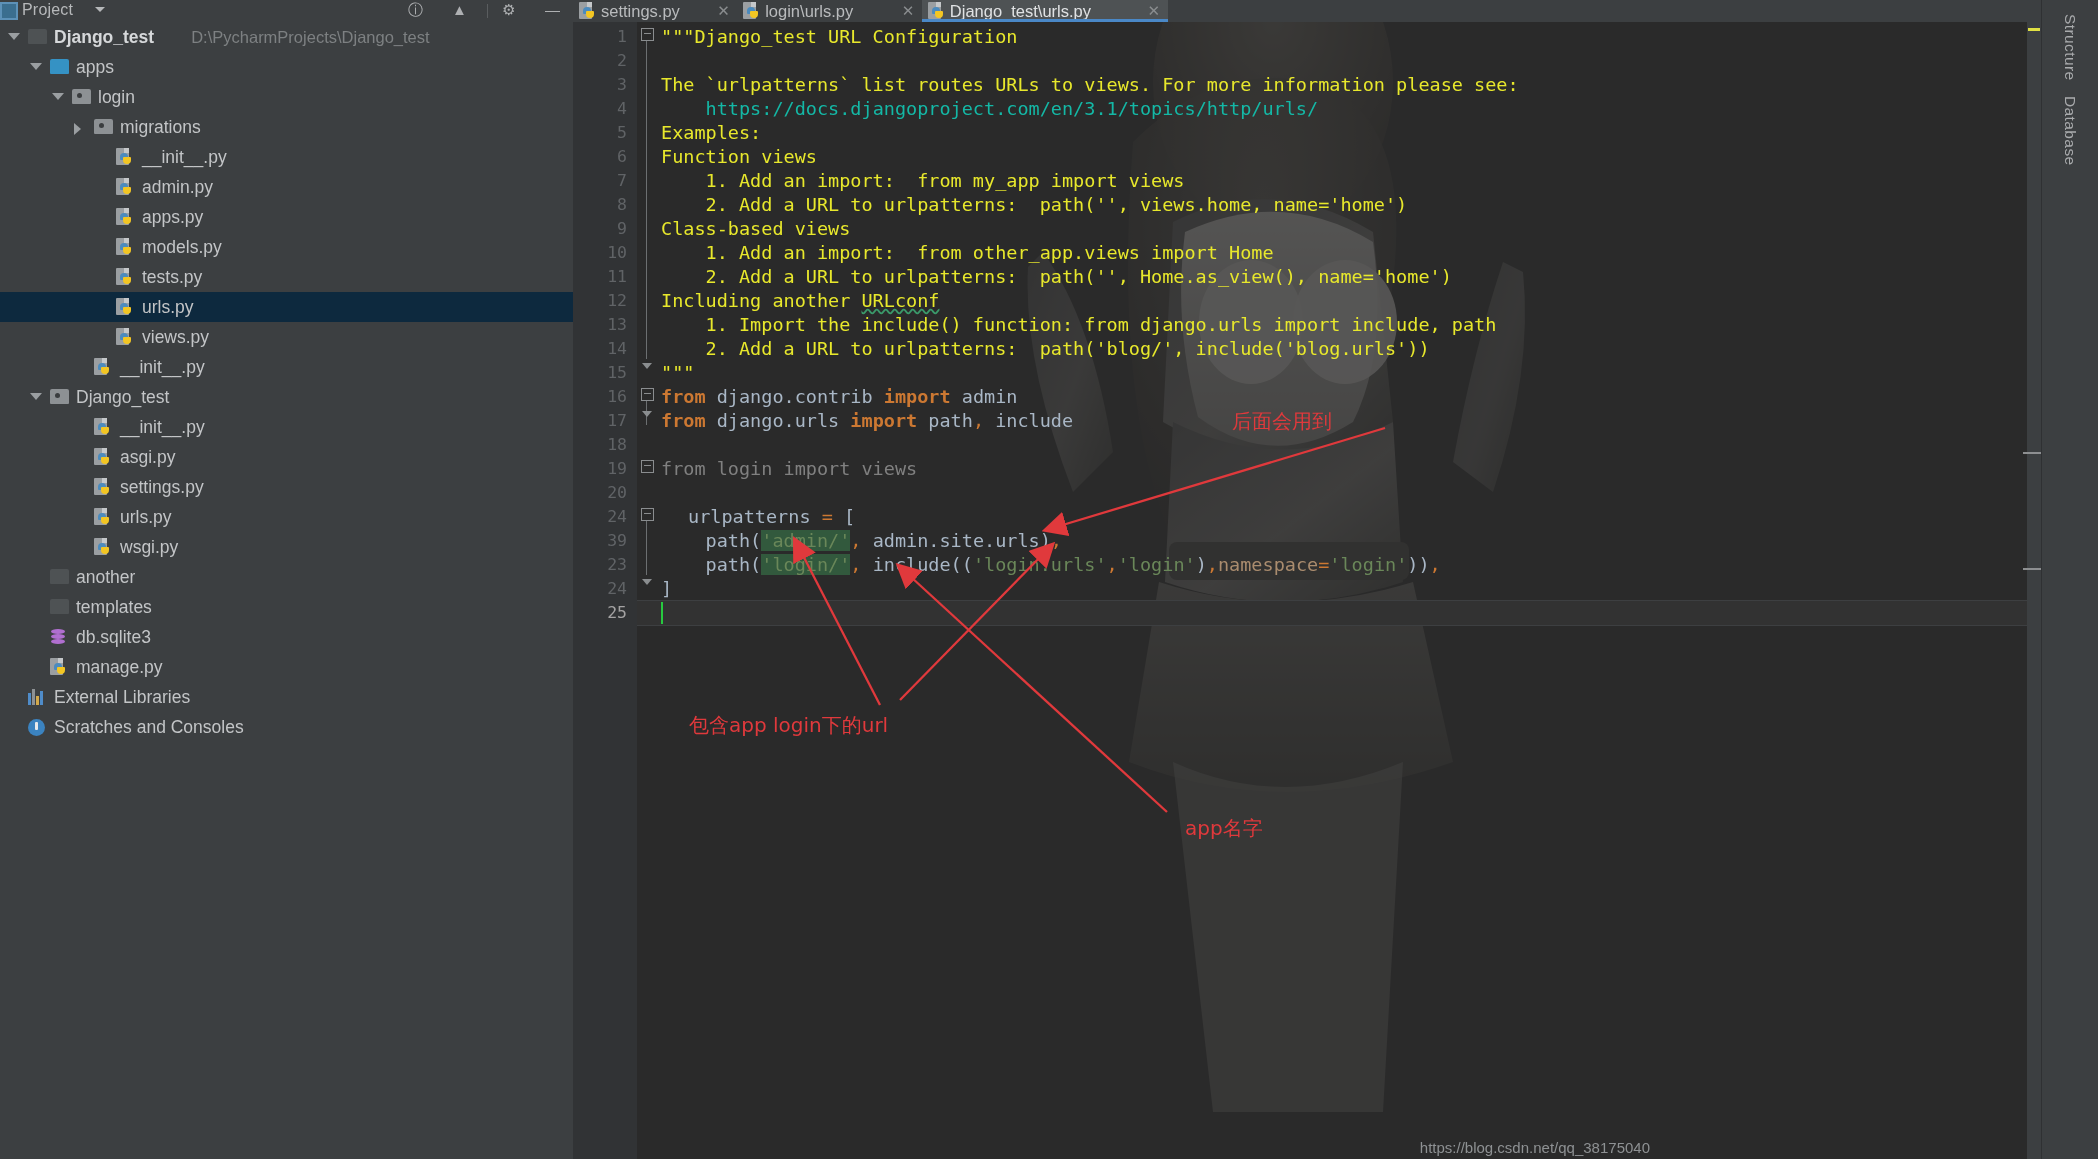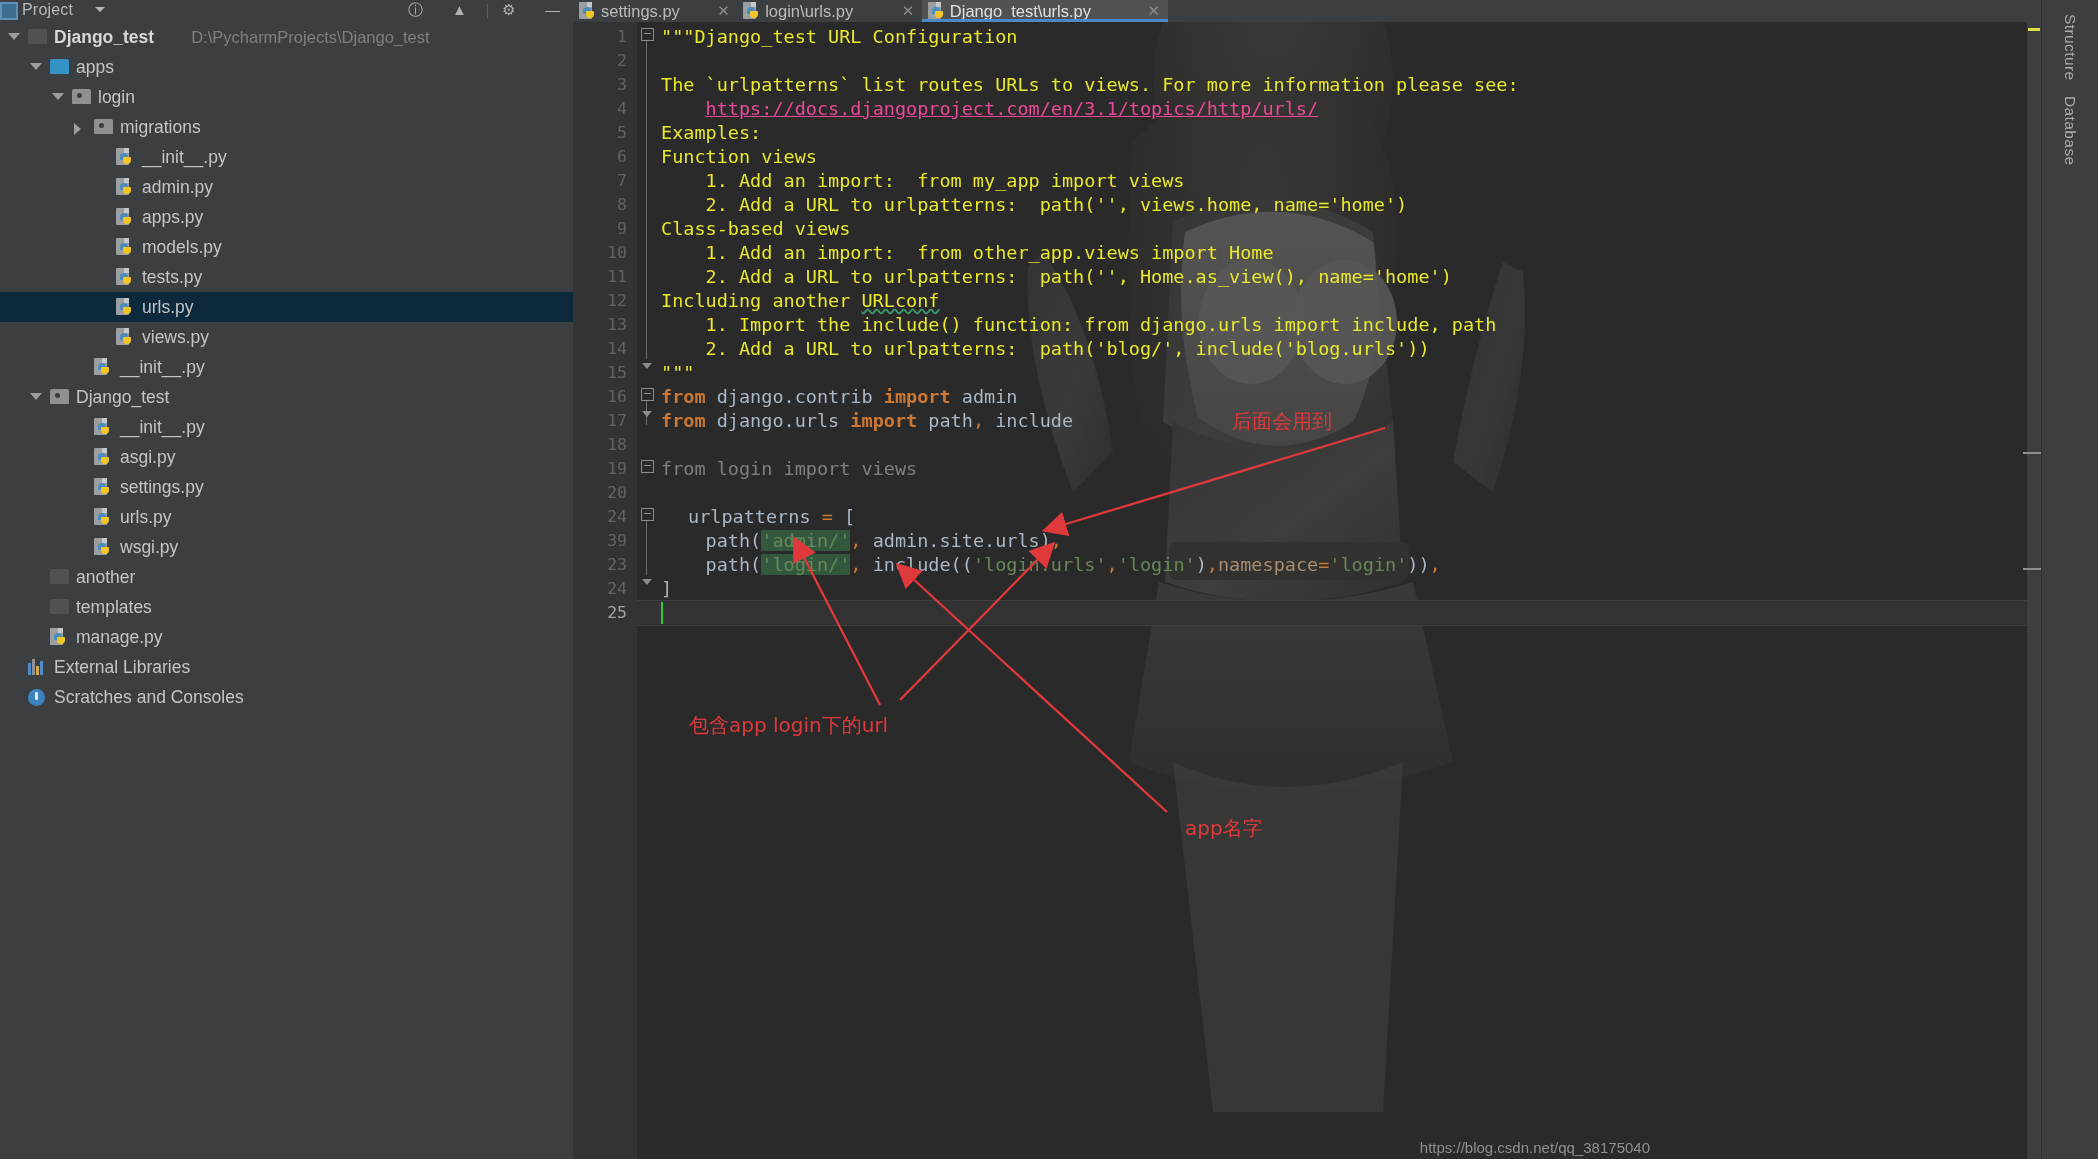--- a/index.html
+++ b/index.html
@@ -80,21 +80,21 @@
 
   .cl{position:absolute;left:88px;height:24px;line-height:24px;white-space:pre;font-family:"DejaVu Sans Mono",monospace;font-size:18.5px;letter-spacing:0px;}
   .doc{color:#e8e82c;}
   .kw{color:#cc7832;font-weight:bold;}
   .id{color:#a9b7c6;}
   .str{color:#6a8759;}
   .strH{color:#6a8759;background:#32593d;}
   .cm{color:#cc7832;}
   .kwarg{color:#aa8c6e;}
   .gray{color:#808080;}
-  .lnk{color:#ec4899;text-decoration:underline;}
+  .lnk{color:#14b8a6;}
   .wavy{text-decoration:underline wavy #3a9a6a;text-decoration-skip-ink:none;}
   .cursorline{position:absolute;left:64px;width:1404px;height:24px;background:#323232;border-top:1px solid #3d3f41;border-bottom:1px solid #3d3f41;}
   #caret{position:absolute;width:2px;height:22px;background:#27c93f;}
 
   
   #rmark{position:absolute;right:0;top:0;width:14px;height:1137px;background:#3c3f41;}
   .mk{position:absolute;right:1px;width:12px;height:3px;}
 
   
   #rail{position:absolute;left:2041px;top:0;width:57px;height:1159px;background:#3c3f41;border-left:1px solid #2f3133;}
@@ -266,20 +266,28 @@
           </div>
           <div class="tx" style="left: 120px;">wsgi.py</div>
         </div>
         <div class="row">
           <div class="ic fld" style="left: 50px;"></div>
           <div class="tx" style="left: 76px;">another</div>
         </div>
         <div class="row">
           <div class="ic fld" style="left: 50px;"></div>
           <div class="tx" style="left: 76px;">templates</div>
+        </div>
+        <div class="row">
+          <div class="ic dbico" style="left: 50px;">
+            <i class="t"></i>
+            <i class="m"></i>
+            <i class="b"></i>
+          </div>
+          <div class="tx" style="left: 76px;">db.sqlite3</div>
         </div>
         <div class="row">
           <div class="ic pyico" style="left: 50px; top: 6px;">
             <span class="sheet"></span>
             <span class="corner"></span>
             <span class="b1"></span>
             <span class="b2"></span>
           </div>
           <div class="tx" style="left: 76px;">manage.py</div>
         </div>

